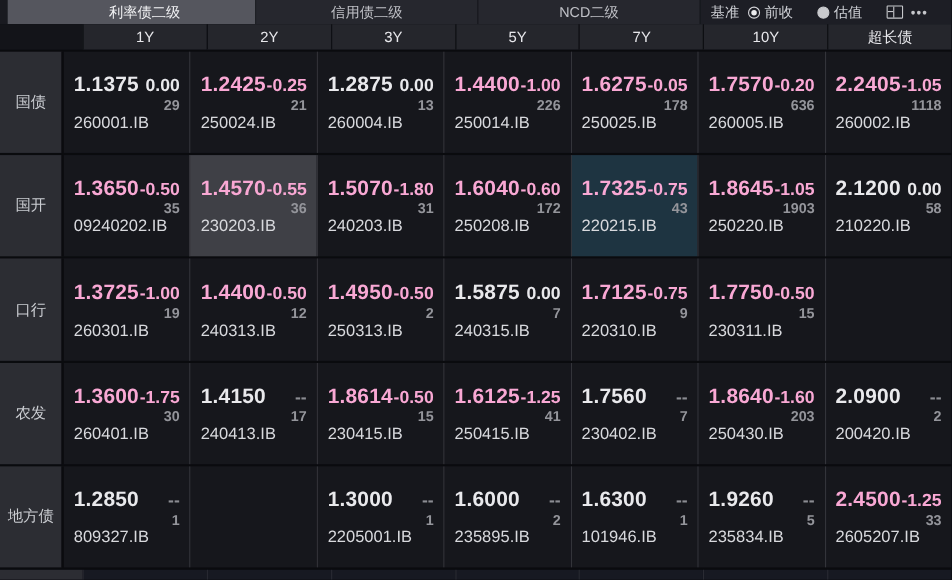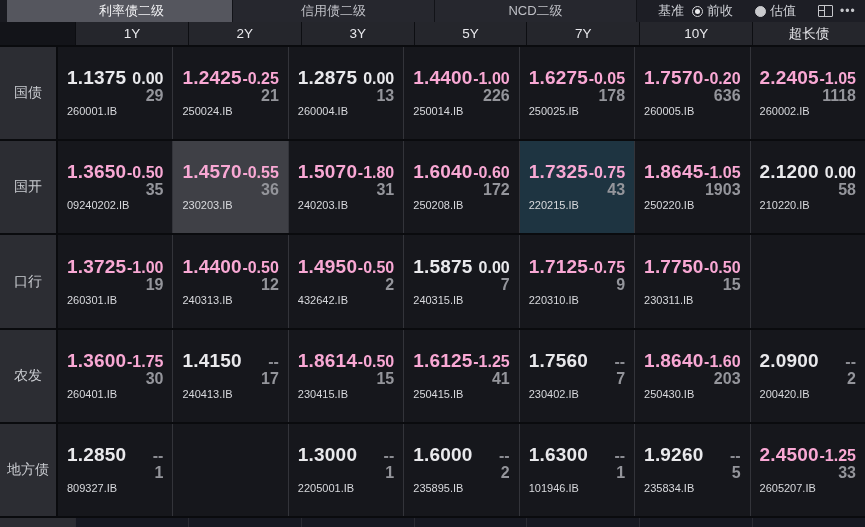--- a/index.html
+++ b/index.html
@@ -5,21 +5,21 @@
   html,body{margin:0;padding:0;background:#0b0c10;}
   body{width:865px;height:527px;overflow:hidden;font-family:"Liberation Sans","DejaVu Sans",sans-serif;-webkit-font-smoothing:antialiased;}
   .app{width:865px;height:527px;display:flex;flex-direction:column;background:#101117;}
 
   
   .topbar{height:22px;flex:none;display:flex;background:#191a20;}
   .tabs{width:637px;flex:none;display:flex;padding-left:7px;box-sizing:border-box;background:#191a20;}
   .tab{flex:1;display:flex;align-items:center;justify-content:center;font-size:13px;color:#bfc0c6;background:#26272e;border-right:1px solid #121318;cursor:default;white-space:nowrap;}
   .tab.active{background:#55565e;color:#f3f3f5;padding-left:24px;}
   .controls{flex:1;display:flex;align-items:center;gap:7px;padding:0 9px;background:#1d1e25;color:#ced0d5;font-size:13px;white-space:nowrap;}
-  .bm-label{margin-right:1px;margin-left:12px;}
+  .bm-label{margin-right:1px;}
   .radio-opt{display:inline-flex;align-items:center;gap:4px;cursor:default;}
   .radio{width:11px;height:11px;border-radius:50%;border:1px solid #d6d6da;display:inline-block;position:relative;box-sizing:border-box;flex:none;}
   .radio.checked::after{content:"";position:absolute;left:2px;top:2px;right:2px;bottom:2px;border-radius:50%;background:#ececee;}
   .radio.filled{background:#c9cacd;border-color:#c9cacd;}
   .icon-gap{width:8px;}
   .layout-icon{width:15px;height:12px;border:1px solid #c6c7cb;border-radius:1px;position:relative;display:inline-block;box-sizing:border-box;flex:none;}
   .layout-icon::before{content:"";position:absolute;top:0;bottom:0;left:5px;width:1px;background:#c6c7cb;}
   .layout-icon::after{content:"";position:absolute;left:0;width:5px;top:4px;height:1px;background:#c6c7cb;}
   .more-icon{font-size:12px;letter-spacing:1px;color:#c6c7cb;line-height:1;}
 
@@ -33,22 +33,22 @@
   .row{flex:1;display:flex;border-bottom:2px solid #0a0b0e;min-height:0;}
   .row:last-child{border-bottom:none;}
   .row-label{width:56px;flex:none;display:flex;align-items:center;justify-content:center;background:#2c2d33;color:#caccd1;font-size:14px;}
   .cell{flex:1;background:#16171c;border-left:1px solid #33343a;padding:0 9px;display:flex;flex-direction:column;justify-content:center;box-sizing:border-box;min-width:0;}
   .cell.first{border-left:2px solid #0a0b0e;}
   .cell.hl-gray{background:#3f4046;}
   .cell.hl-blue{background:#1e3441;}
   .l1{display:flex;align-items:baseline;}
   .yield{font-size:19px;font-weight:bold;letter-spacing:.2px;}
   .chg{margin-left:auto;font-size:16px;font-weight:bold;}
-  .l2{text-align:right;font-size:16px;font-weight:bold;color:#94959b;margin-top:1px;line-height:12px;}
-  .l3{font-size:11px;color:#d8d9dd;margin-top:2px;line-height:15px;}
+  .l2{text-align:right;font-size:13px;font-weight:bold;color:#94959b;margin-top:1px;line-height:12px;}
+  .l3{font-size:15px;color:#d8d9dd;margin-top:2px;line-height:15px;}
   .red{color:#f9a8d4;}
   .white{color:#e9e9ec;}
   .dim{color:#8b8c92;}
 
   
   .bottom-strip{height:9px;flex:none;display:flex;border-top:2px solid #0a0b0e;}
   .bs-label{width:75px;flex:none;background:#2c2d33;}
   .bs-cell{flex:1;background:#171922;border-left:1px solid #2a2b33;}
 </style>
 </head>
@@ -226,21 +226,21 @@
           </div>
           <div class="l2">12</div>
           <div class="l3">240313.IB</div>
         </div>
         <div class="cell">
           <div class="l1">
             <span class="yield red">1.4950</span>
             <span class="chg red">-0.50</span>
           </div>
           <div class="l2">2</div>
-          <div class="l3">432642.IB</div>
+          <div class="l3">250313.IB</div>
         </div>
         <div class="cell">
           <div class="l1">
             <span class="yield white">1.5875</span>
             <span class="chg white">0.00</span>
           </div>
           <div class="l2">7</div>
           <div class="l3">240315.IB</div>
         </div>
         <div class="cell">

